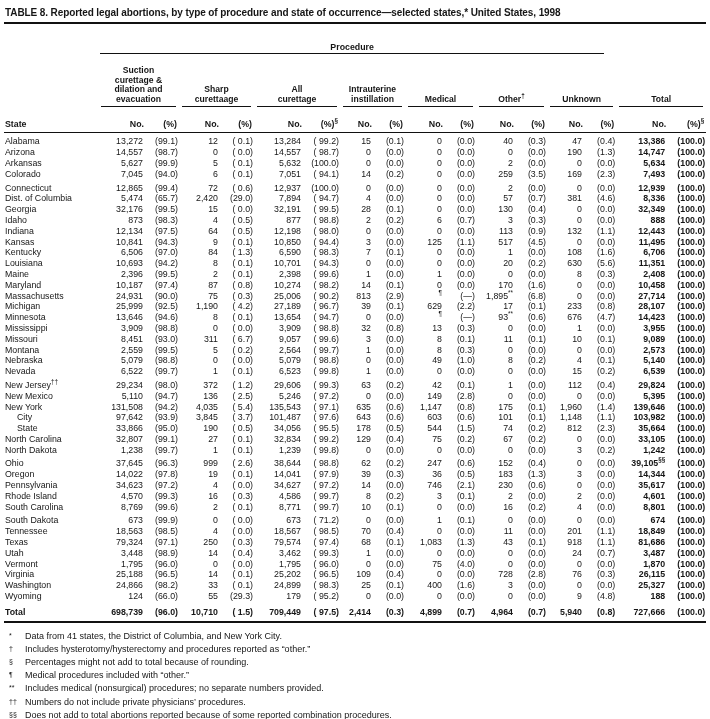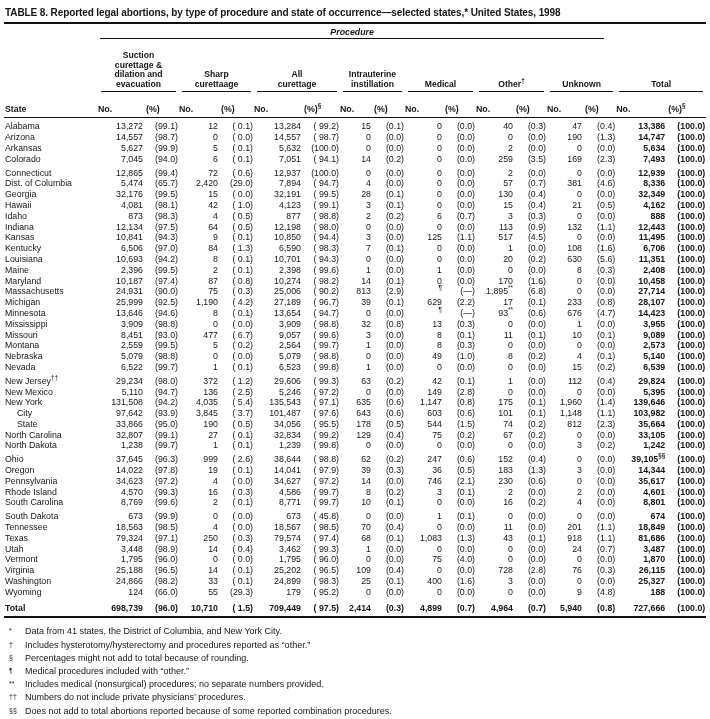--- a/index.html
+++ b/index.html
@@ -9,32 +9,32 @@
     -webkit-font-smoothing:antialiased;
   }
   .page { width:710px; height:719px; position:relative; }
   .title {
     font-size:10px; font-weight:bold; line-height:13px;
     margin:6px 4px 3px 5px; white-space:nowrap; letter-spacing:-0.1px;
   }
   table { table-layout:fixed; border-collapse:collapse; width:702px; margin-left:4px; border-top:2px solid #111; }
   th, td { padding:0; vertical-align:bottom; font-size:8.8px; }
   thead th { font-weight:bold; }
-  .proc-cell { padding-top:3px;font-style:italic; }
+  .proc-cell { padding-top:18px; }
   .proc-rule {
     border-bottom:1px solid #111; text-align:center; padding-bottom:1px;
     margin:0 12px 0 2px; font-size:8.8px; font-weight:bold;
   }
   .glbl {
     white-space:pre-line; text-align:center; border-bottom:1px solid #111;
     padding:0 1px 2px; margin:8px 3px; line-height:9.6px; font-size:8.6px;
   }
   .gh { padding-top:4px; }
   .state-h { text-align:left; padding:4px 0 3px 1px; border-bottom:1.5px solid #111; font-size:8.8px; }
-  .no-h, .pct-h { text-align:left; padding:4px 2px 3px 0; border-bottom:1.5px solid #111; }
+  .no-h, .pct-h { text-align:right; padding:4px 2px 3px 0; border-bottom:1.5px solid #111; }
   tbody td { line-height:10.8px; }
   tbody tr.first td { padding-top:3px; }
   tbody tr.gap td { padding-top:3px; }
   td.state { text-align:left; padding-left:1px; white-space:nowrap; overflow:hidden; }
   td.state.ind { padding-left:13px; }
   td.no { text-align:right; padding-right:3px; white-space:pre; }
   td.pct { text-align:right; padding-right:1px; white-space:pre; }
   td.b { font-weight:bold; }
   tr.total td { font-weight:bold; padding-top:5px; padding-bottom:3px; border-bottom:2px solid #111; }
   sup { font-size:6.3px; line-height:0; vertical-align:super; }
@@ -258,39 +258,20 @@
           <td class="no">0</td>
           <td class="pct">(0.0)</td>
           <td class="no">130</td>
           <td class="pct">(0.4)</td>
           <td class="no">0</td>
           <td class="pct">(0.0)</td>
           <td class="no b">32,349</td>
           <td class="pct b">(100.0)</td>
         </tr>
         <tr>
-          <td class="state">Hawaii</td>
-          <td class="no">4,081</td>
-          <td class="pct">(98.1)</td>
-          <td class="no">42</td>
-          <td class="pct">( 1.0)</td>
-          <td class="no">4,123</td>
-          <td class="pct">( 99.1)</td>
-          <td class="no">3</td>
-          <td class="pct">(0.1)</td>
-          <td class="no">0</td>
-          <td class="pct">(0.0)</td>
-          <td class="no">15</td>
-          <td class="pct">(0.4)</td>
-          <td class="no">21</td>
-          <td class="pct">(0.5)</td>
-          <td class="no b">4,162</td>
-          <td class="pct b">(100.0)</td>
-        </tr>
-        <tr>
           <td class="state">Idaho</td>
           <td class="no">873</td>
           <td class="pct">(98.3)</td>
           <td class="no">4</td>
           <td class="pct">( 0.5)</td>
           <td class="no">877</td>
           <td class="pct">( 98.8)</td>
           <td class="no">2</td>
           <td class="pct">(0.2)</td>
           <td class="no">6</td>
@@ -489,21 +470,21 @@
           <td class="pct">(0.0)</td>
           <td class="no">1</td>
           <td class="pct">(0.0)</td>
           <td class="no b">3,955</td>
           <td class="pct b">(100.0)</td>
         </tr>
         <tr>
           <td class="state">Missouri</td>
           <td class="no">8,451</td>
           <td class="pct">(93.0)</td>
-          <td class="no">477</td>
+          <td class="no">311</td>
           <td class="pct">( 6.7)</td>
           <td class="no">9,057</td>
           <td class="pct">( 99.6)</td>
           <td class="no">3</td>
           <td class="pct">(0.0)</td>
           <td class="no">8</td>
           <td class="pct">(0.1)</td>
           <td class="no">11</td>
           <td class="pct">(0.1)</td>
           <td class="no">10</td>
@@ -796,21 +777,21 @@
           <td class="no b">8,801</td>
           <td class="pct b">(100.0)</td>
         </tr>
         <tr class="gap">
           <td class="state">South Dakota</td>
           <td class="no">673</td>
           <td class="pct">(99.9)</td>
           <td class="no">0</td>
           <td class="pct">( 0.0)</td>
           <td class="no">673</td>
-          <td class="pct">( 45.8)</td>
+          <td class="pct">( 71.2)</td>
           <td class="no">0</td>
           <td class="pct">(0.0)</td>
           <td class="no">1</td>
           <td class="pct">(0.1)</td>
           <td class="no">0</td>
           <td class="pct">(0.0)</td>
           <td class="no">0</td>
           <td class="pct">(0.0)</td>
           <td class="no b">674</td>
           <td class="pct b">(100.0)</td>

